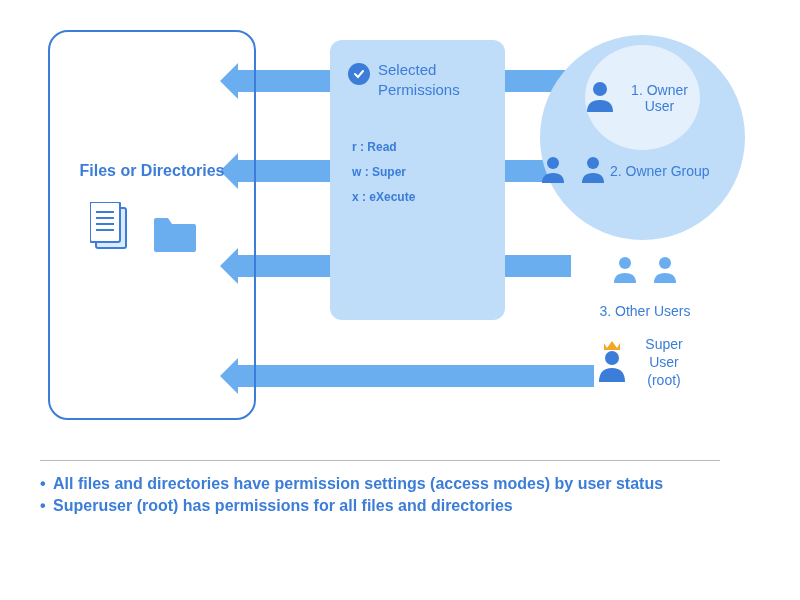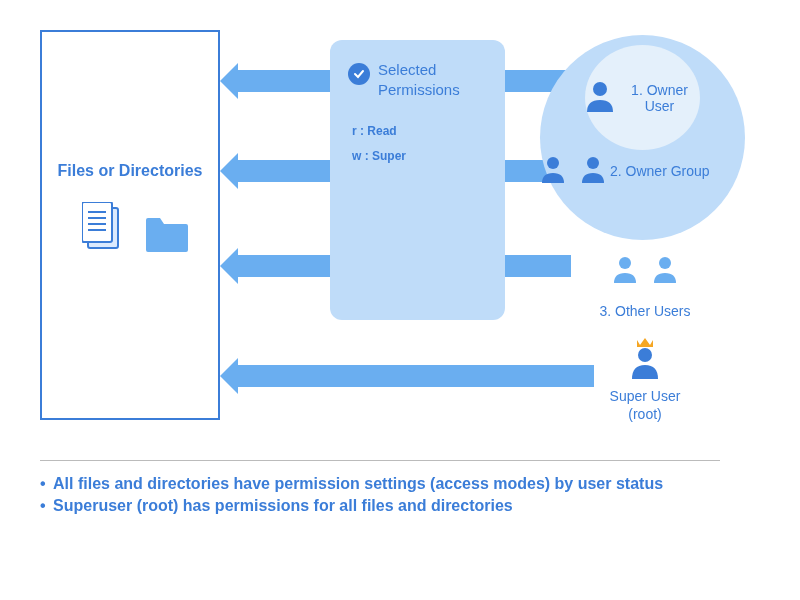--- a/index.html
+++ b/index.html
@@ -13,26 +13,26 @@
 }
 .container {
   position: absolute;
   top: 30px;
   left: 40px;
   width: 720px;
   height: 540px;
 }
 .files-box {
   position: absolute;
-  left: 0;
+  left: 8px;
   top: 0;
-  width: 180px;
+  width: 208px;
   height: 390px;
   border: 2px solid #3b7dd8;
-  border-radius: 0;
+  border-radius: 20px;
 }
 .files-title {
   position: absolute;
   top: 130px;
   width: 100%;
   text-align: center;
   font-size: 16px;
   font-weight: bold;
   color: #3b7dd8;
 }
@@ -51,21 +51,21 @@
   width: 175px;
   height: 280px;
   background: #bfdcf9;
   border-radius: 12px;
   padding: 20px 18px;
 }
 .perm-header {
   display: flex;
   align-items: flex-start;
   gap: 8px;
-  margin-bottom: 20px;
+  margin-bottom: 36px;
 }
 .check-circle {
   width: 22px;
   height: 22px;
   border-radius: 50%;
   background: #3b7dd8;
   display: flex;
   align-items: center;
   justify-content: center;
   flex-shrink: 0;
@@ -133,21 +133,21 @@
   flex-direction: column;
   align-items: center;
   gap: 16px;
 }
 .super-section {
   position: absolute;
   left: 555px;
   top: 305px;
   width: 100px;
   display: flex;
-  flex-direction: column;
+  flex-direction: row;
   align-items: center;
   gap: 4px;
 }
 .super-label {
   font-size: 14px;
   color: #3b7dd8;
   text-align: center;
   line-height: 1.3;
 }
 .arrow {
@@ -231,20 +231,21 @@
       <div class="check-circle">
         <svg width="12" height="12" viewBox="0 0 12 12">
             <path d="M2 6 L5 9 L10 3" stroke="#fff" stroke-width="2" fill="none" stroke-linecap="round"></path>
           </svg>
       </div>
       <div class="perm-title">Selected Permissions</div>
     </div>
     <div class="perm-list">
       <div>r : Read</div>
       <div>w : Super</div>
+      <div>x : eXecute</div>
     </div>
   </div>
 
   <div class="users-circle">
     <div class="owner-inner">
       <span>
         <svg width="30" height="32" viewBox="0 0 30 32">
           <circle cx="15" cy="9" r="7" fill="#3b7dd8"></circle>
           <path d="M2 32 Q2 20 15 20 Q28 20 28 32 Z" fill="#3b7dd8"></path>
         </svg>

